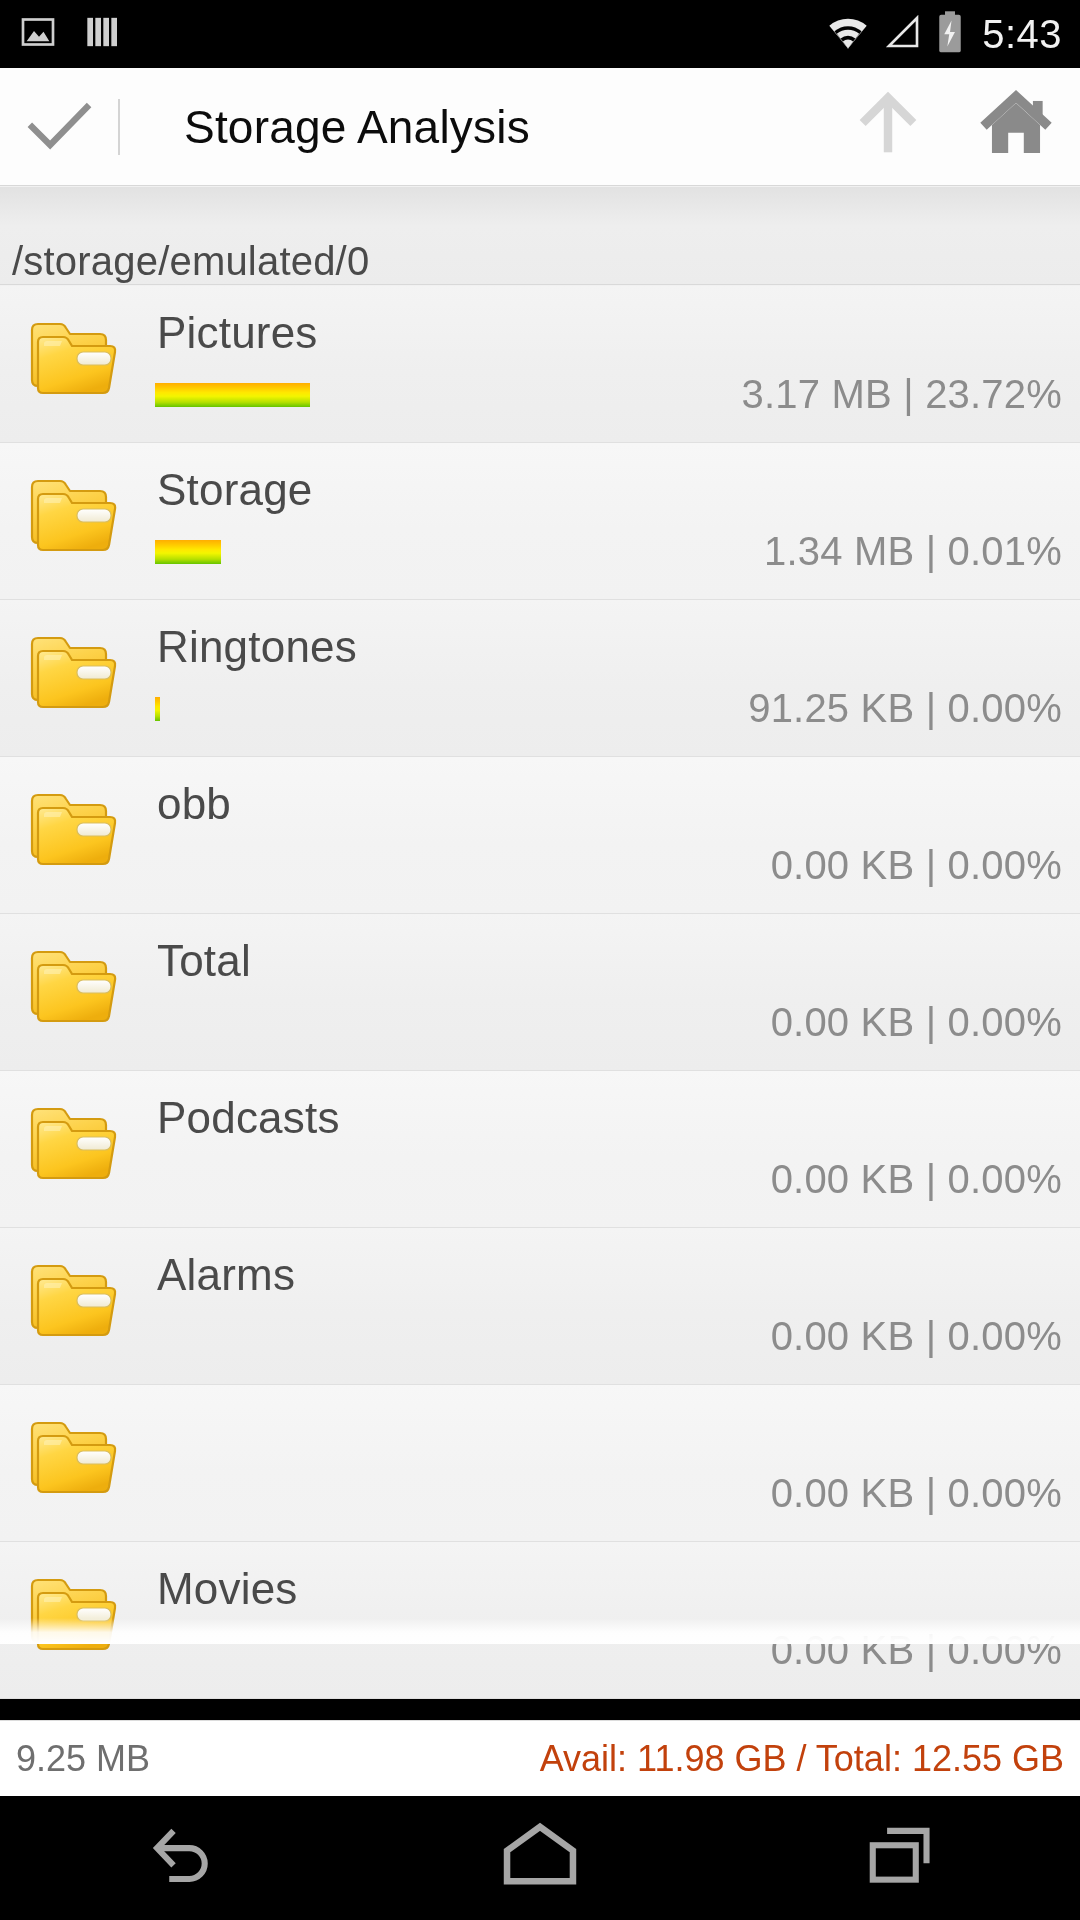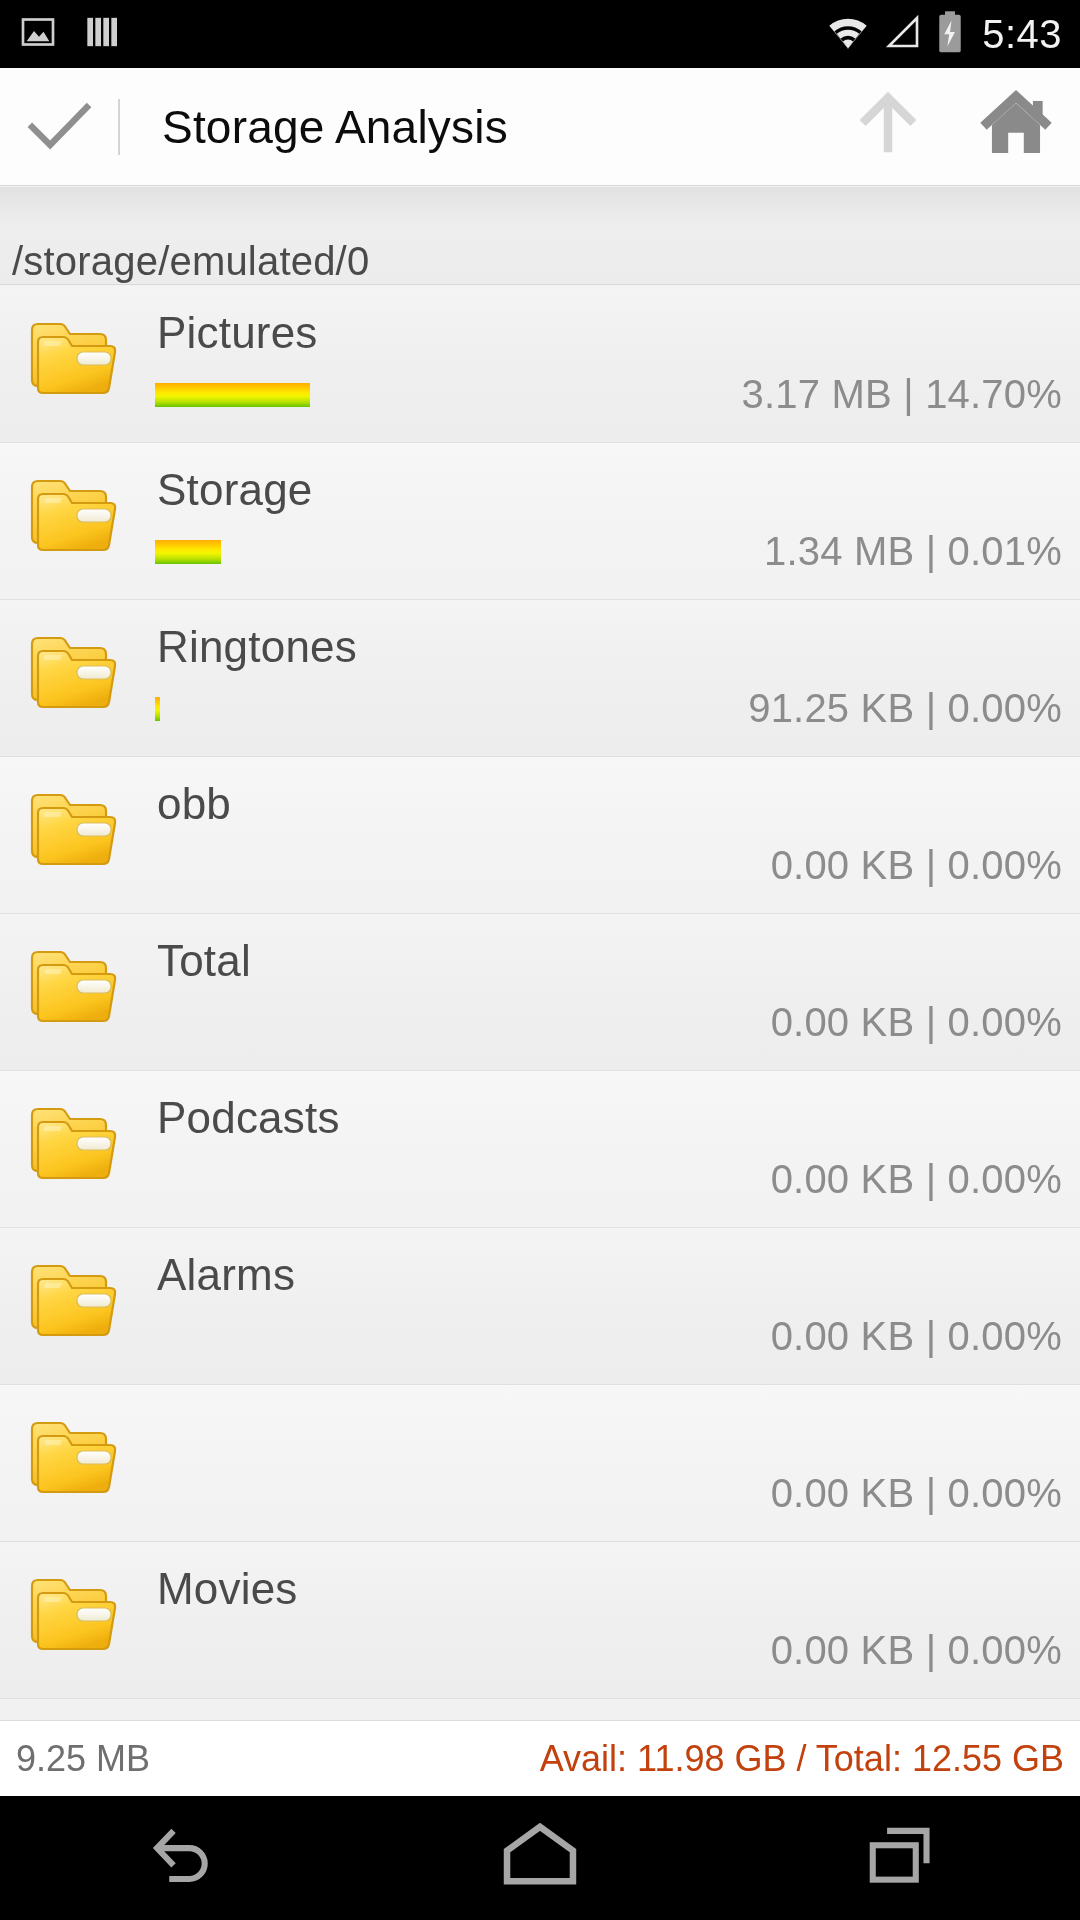--- a/index.html
+++ b/index.html
@@ -2,42 +2,42 @@
 <html><head>
 <meta charset="utf-8">
 <style>
   * { margin:0; padding:0; box-sizing:border-box; }
   html, body {
     width:1080px; height:1920px;
     background:#000;
     font-family:"Liberation Sans", sans-serif;
     overflow:hidden;
   }
-  .screen { position:relative; width:1080px; height:1920px; background:#f1f1f1;border-radius:7px; }
+  .screen { position:relative; width:1080px; height:1644px; background:#f1f1f1;border-radius:7px; }
 
   
   .statusbar{
     position:absolute; top:0; left:0; width:1080px; height:68px;
     background:#000; display:flex; align-items:center; padding:0 18px;
   }
   .sb-left{ display:flex; align-items:center; gap:24px; }
   .sb-right{ margin-left:auto; display:flex; align-items:center; gap:10px; }
   .sb-clock{ color:#f2f2f2; font-size:40px; letter-spacing:0.5px; line-height:1;
              font-family:"Liberation Sans", sans-serif; padding-left:6px; }
 
   
   .actionbar{
     position:absolute; top:68px; left:0; width:1080px; height:118px;
     background:#fdfdfd; display:flex; align-items:center;
     border-bottom:1px solid #d8d8d8;
   }
   .ab-check{ width:118px; height:118px; display:flex; align-items:center; justify-content:center; }
   .ab-divider{ width:2px; height:56px; background:#d4d4d4; }
   .ab-title{
-    font-size:46px; color:#0c0c0c; padding-left:42px; letter-spacing:0.2px;
+    font-size:46px; color:#0c0c0c; padding-left:64px; letter-spacing:0.2px;
     white-space:nowrap; font-weight:400;
   }
   .ab-actions{ margin-left:auto; display:flex; align-items:center; }
   .ab-btn{ width:128px; height:118px; display:flex; align-items:center; justify-content:center; }
 
   
   .pathbar{
     position:absolute; top:187px; left:0; width:1080px; height:98px;
     background:linear-gradient(to bottom,#e2e2e2 0%,#eeeeee 40%,#ececec 100%);
     display:flex; align-items:flex-end; border-bottom:1px solid #d9d9d9;
@@ -209,21 +209,21 @@
     <path d="M16 34 q0 -5 5 -5 l20 0 q4 0 6 4 l3 5 l38 0 q6 0 5 6 l-6 36 q-1 5 -6 5 l-60 0 q-5 0 -5 -5 Z" fill="url(#fFront)" stroke="#d49b10" stroke-width="2.2" stroke-linejoin="round"></path>
 
     <rect x="55" y="44" width="34" height="13" rx="6" fill="url(#fLabel)" stroke="#d9bd5e" stroke-width="1.2"></rect>
 
     <path d="M22 36 q0 -3 3 -3 l15 0 l-2 5 l-16 0 Z" fill="#fff3b8" opacity="0.55"></path>
   </svg></span>
         <span class="row-name">Pictures</span>
         <span class="row-bar-track">
           <span class="row-bar" style="display:block;width:155px;"></span>
         </span>
-        <span class="row-size">3.17 MB | 14.70%</span>
+        <span class="row-size">3.17 MB | 23.72%</span>
       </div>
       <div class="row alt">
         <span class="row-icon">
   <svg viewBox="0 0 96 96" width="96" height="96">
     <defs>
       <linearGradient id="fBack" x1="0" y1="0" x2="0.35" y2="1">
         <stop offset="0" stop-color="#ffe27a"></stop>
         <stop offset="0.45" stop-color="#fdd24a"></stop>
         <stop offset="1" stop-color="#f5bb1d"></stop>
       </linearGradient>

